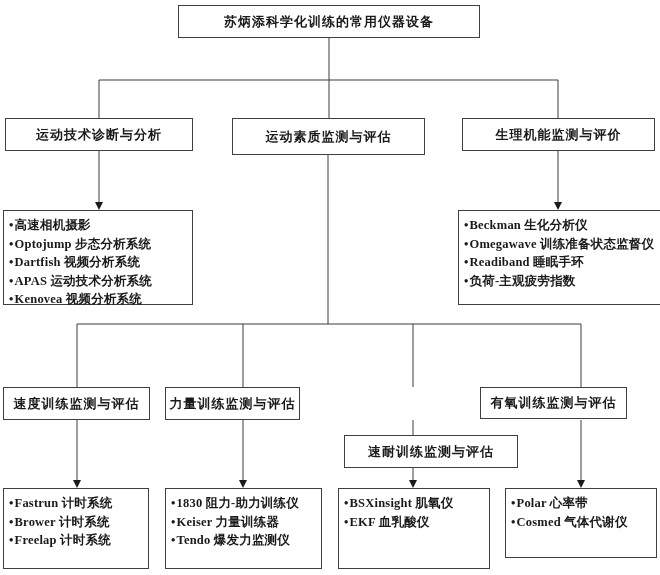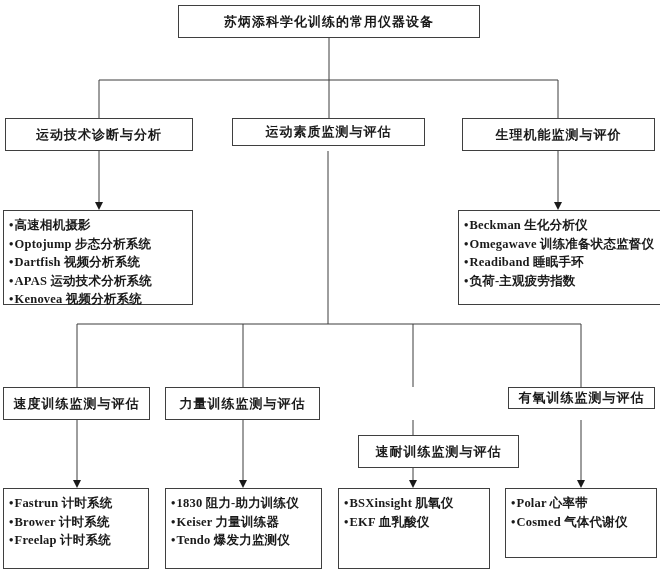--- a/index.html
+++ b/index.html
@@ -35,30 +35,30 @@
     font-size:12.5px;font-weight:bold;
     line-height:18.5px;
     white-space:nowrap;
     letter-spacing:0.2px;
   }
   .bullet{margin-right:1px;}
   
   .root{left:178px;top:5px;width:302px;height:33px;justify-content:center;}
   
   .b-technique{left:5px;top:118px;width:188px;height:33px;}
-  .b-fitness{left:232px;top:118px;width:193px;height:28px;}
+  .b-fitness{left:232px;top:118px;width:193px;height:37px;}
   .b-physiology{left:462px;top:118px;width:193px;height:33px;text-align:right;}
   
   .l-technique{left:3px;top:210px;width:190px;height:95px;}
   .l-physiology{left:458px;top:210px;width:230px;height:95px;}
   
   .b-speed{left:3px;top:387px;width:147px;height:33px;}
-  .b-strength{left:165px;top:387px;width:155px;height:33px;}
-  .b-speedend{left:358px;top:387px;width:161px;height:33px;margin-top:48px;}
-  .b-aerobic{left:508px;top:387px;width:147px;height:22px;}
+  .b-strength{left:165px;top:387px;width:135px;height:33px;}
+  .b-speedend{left:344px;top:387px;width:174px;height:33px;margin-top:48px;}
+  .b-aerobic{left:480px;top:387px;width:147px;height:32px;}
   
   .l-speed{left:3px;top:488px;width:146px;height:81px;}
   .l-strength{left:165px;top:488px;width:157px;height:81px;}
   .l-speedend{left:338px;top:488px;width:152px;height:81px;}
   .l-aerobic{left:505px;top:488px;width:152px;height:70px;}
 </style>
 </head>
 <body>
 
 <div class="canvas">

